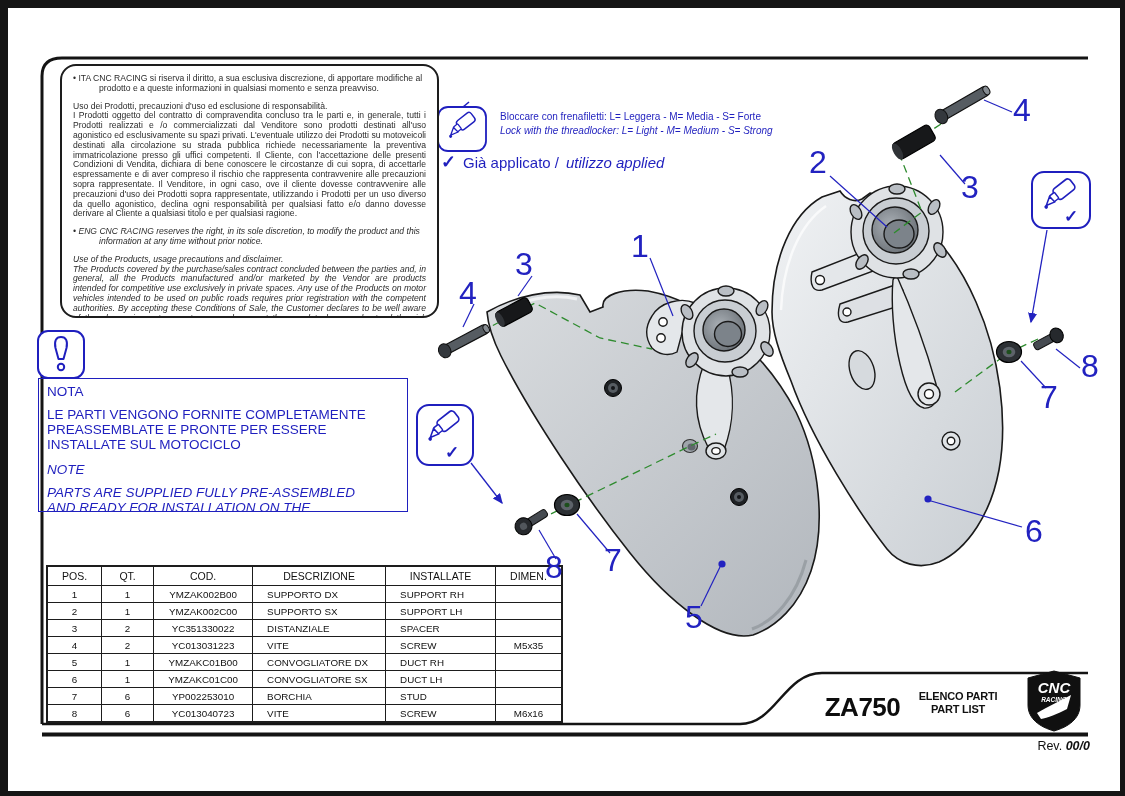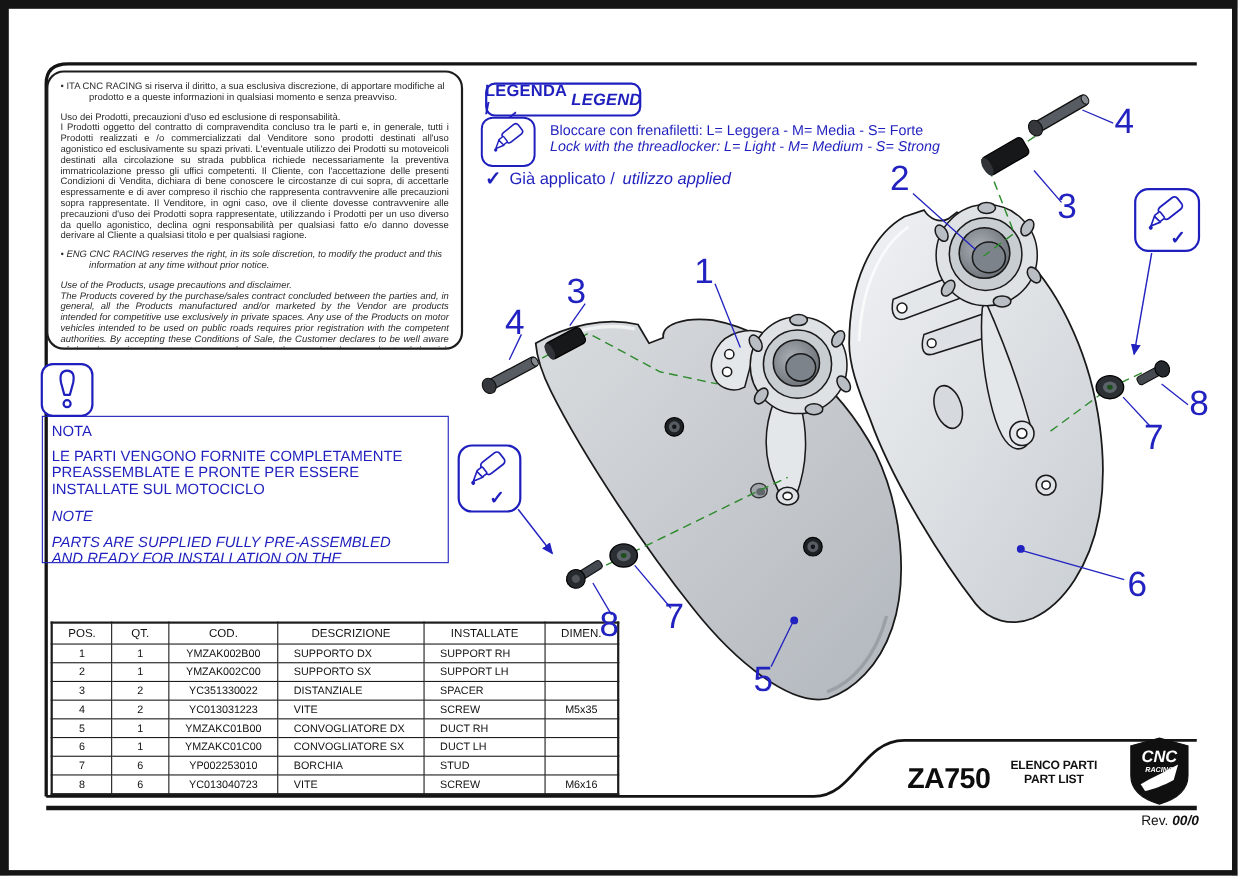--- a/index.html
+++ b/index.html
@@ -6,33 +6,33 @@
   .stage{position:relative;width:1125px;height:796px;background:#ffffff;overflow:hidden;
          font-family:"Liberation Sans",sans-serif;color:#1d1d1d;}
   .bar{position:absolute;background:#151515;}
   #bar-top{left:0;top:0;width:1125px;height:8px;}
   #bar-left{left:0;top:0;width:8px;height:796px;}
   #bar-right{left:1120px;top:0;width:5px;height:796px;}
   #bar-bottom{left:0;top:791px;width:1125px;height:5px;}
   .layer{position:absolute;left:0;top:0;pointer-events:none;}
 
   
-  .disc-box{position:absolute;left:42px;top:64px;width:379px;height:254px;border:2px solid #1d1d1d;
+  .disc-box{position:absolute;left:60px;top:64px;width:379px;height:254px;border:2px solid #1d1d1d;
             border-radius:16px;padding:8px 11px;box-sizing:border-box;font-size:8.6px;line-height:9.8px;
             color:#2b2b2b;overflow:hidden;}
   .disc-box p{margin:0;text-align:justify;}
   .hang{padding-left:26px;text-indent:-26px;text-align:left !important;}
   .mt{margin-top:8px !important;}
   .eng{font-style:italic;}
 
   
   .legend-box{position:absolute;left:441px;top:75px;width:138px;height:27px;border:2px solid #1f1fbe;
               border-radius:9px;display:flex;align-items:center;justify-content:center;
               color:#1f1fbe;font-size:15px;font-weight:bold;letter-spacing:.2px;}
-  .legend-line{position:absolute;left:500px;color:#1f1fbe;font-size:13px;white-space:nowrap;}
+  .legend-line{position:absolute;left:500px;color:#1f1fbe;font-size:10px;white-space:nowrap;}
   .applied{position:absolute;left:441px;top:151px;color:#1f1fbe;font-size:15px;display:flex;align-items:center;gap:7px;}
   .applied .chk{font-size:18px;font-weight:bold;}
 
   
   .note-box{position:absolute;left:38px;top:378px;width:370px;height:134px;border:1.5px solid #1f1fbe;
             box-sizing:border-box;padding:5px 8px;color:#1f1fbe;font-size:13.5px;line-height:15px;overflow:hidden;}
   .note-box div{white-space:pre-line;}
   .note-body-ita{margin-top:8px;}
   .note-title-eng{margin-top:10px;font-style:italic;}
   .note-body-eng{margin-top:8px;font-style:italic;}
@@ -274,23 +274,20 @@
 
   <div class="disc-box">
     <p class="hang">• ITA  CNC RACING si riserva il diritto, a sua esclusiva discrezione, di apportare modifiche al prodotto e a queste informazioni in qualsiasi momento e senza preavviso.</p>
     <p class="mt">Uso dei Prodotti, precauzioni d'uso ed esclusione di responsabilità.</p>
     <p>I Prodotti oggetto del contratto di compravendita concluso tra le parti e, in generale, tutti i Prodotti realizzati e /o commercializzati dal Venditore sono prodotti destinati all'uso agonistico ed esclusivamente su spazi privati. L'eventuale utilizzo dei Prodotti su motoveicoli destinati alla circolazione su strada pubblica richiede necessariamente la preventiva immatricolazione presso gli uffici competenti. Il Cliente, con l'accettazione delle presenti Condizioni di Vendita, dichiara di bene conoscere le circostanze di cui sopra, di accettarle espressamente e di aver compreso il rischio che rappresenta contravvenire alle precauzioni sopra rappresentate. Il Venditore, in ogni caso, ove il cliente dovesse contravvenire alle precauzioni d'uso dei Prodotti sopra rappresentate, utilizzando i Prodotti per un uso diverso da quello agonistico, declina ogni responsabilità per qualsiasi fatto e/o danno dovesse derivare al Cliente a qualsiasi titolo e per qualsiasi ragione.</p>
     <p class="hang eng mt">• ENG  CNC RACING reserves the right, in its sole discretion, to modify the product and this information at any time without prior notice.</p>
     <p class="eng mt">Use of the Products, usage precautions and disclaimer.</p>
     <p class="eng">The Products covered by the purchase/sales contract concluded between the parties and, in general, all the Products manufactured and/or marketed by the Vendor are products intended for competitive use exclusively in private spaces. Any use of the Products on motor vehicles intended to be used on public roads requires prior registration with the competent authorities. By accepting these Conditions of Sale, the Customer declares to be well aware of the above circumstances, to expressly accept them and to have understood the risk involved in violating the precautions indicated above. In any case, should the Customer violate the precautions regarding the use of the Products indicated above, by using the Products for a use other than racing, the Vendor declines any liability for anything that might happen to the Customer for any reason whatsoever.</p>
   </div>
 
-  <div class="legend-box">
-    <span>LEGENDA /</span>&nbsp;<i>LEGEND</i>
-  </div>
   <div class="legend-line" style="top:111px;">Bloccare con frenafiletti: L= Leggera - M= Media - S= Forte</div>
   <div class="legend-line" style="top:125px;font-style:italic;">Lock with the threadlocker: L= Light - M= Medium - S= Strong</div>
   <div class="applied">
     <span class="chk">✓</span>
     <span>Già applicato /</span>
     <i>utilizzo applied</i>
   </div>
 
   <div class="note-box">
     <div>NOTA</div>

